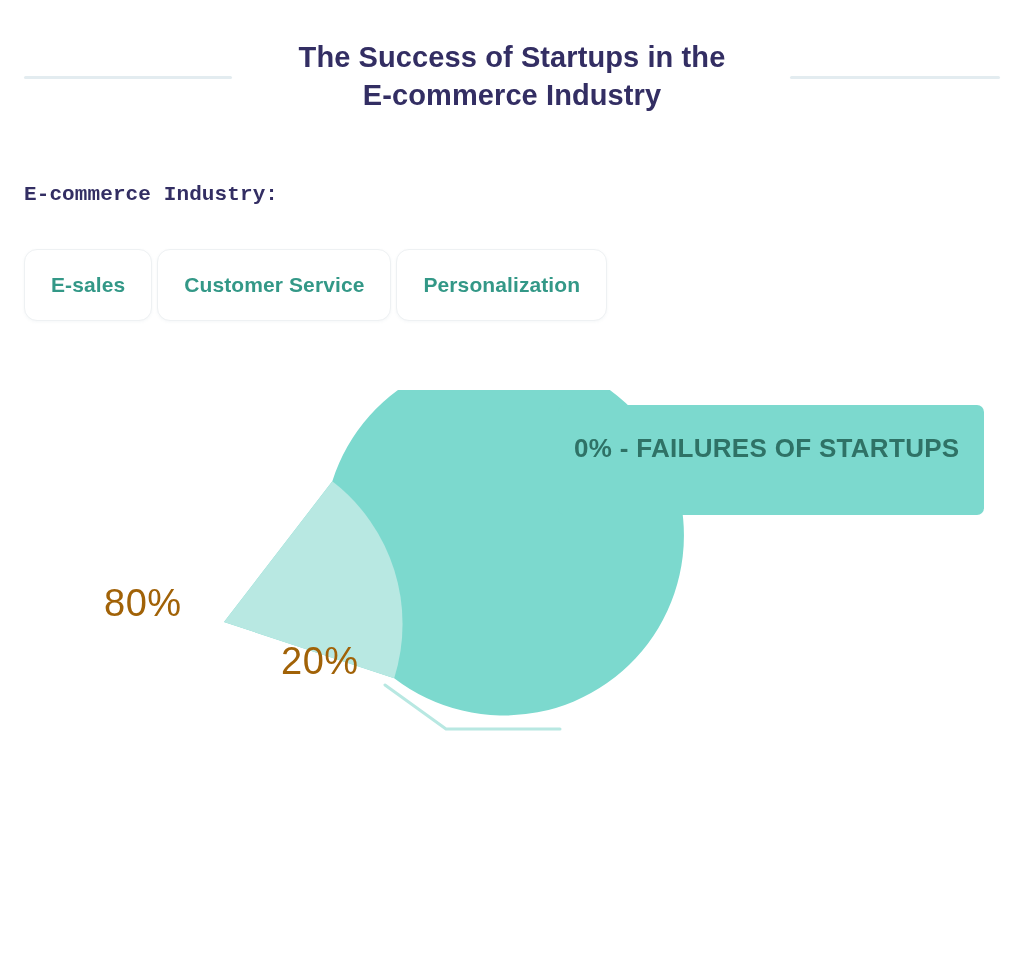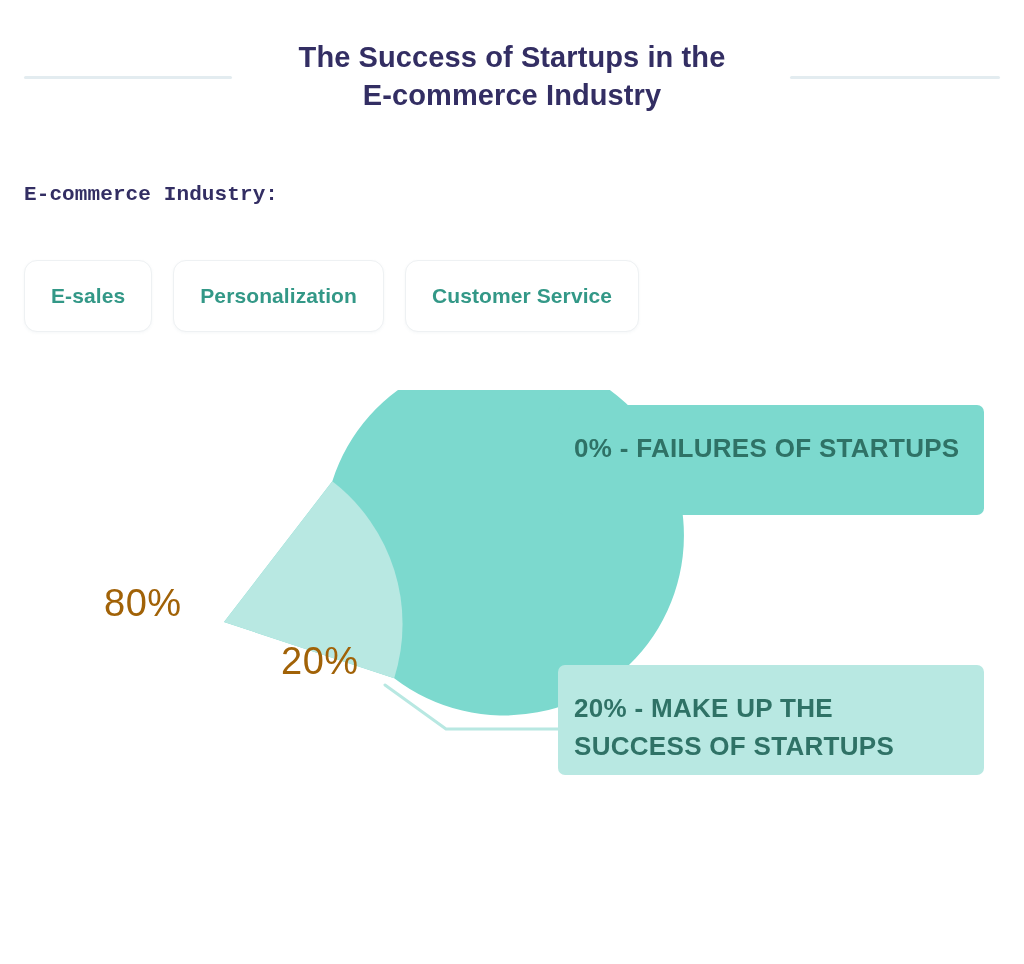--- a/index.html
+++ b/index.html
@@ -56,23 +56,23 @@
     font-weight: bold;
     color: #332E63;
     letter-spacing: 0.1px;
     font-family: Liberation Mono, monospace;
   }
 
   
   #tag-row {
     position: absolute;
     left: 24px;
-    top: 260px;
+    top: 249px;
     display: flex;
-    gap: 21px;
+    gap: 5px;
   }
   .tag-pill {
     height: 72px;
     box-sizing: border-box;
     display: flex;
     align-items: center;
     justify-content: center;
     padding: 0 26px;
     background: #ffffff;
     border: 1px solid #EEF1F3;
@@ -149,24 +149,24 @@
   <div class="title-rule" id="title-rule-right"></div>
 </div>
 
 <div id="section-heading">E-commerce Industry:</div>
 
 <div id="tag-row">
   <div class="tag-pill">
     <span class="tag-pill-label">E-sales</span>
   </div>
   <div class="tag-pill">
-    <span class="tag-pill-label">Personalization</span>
+    <span class="tag-pill-label">Customer Service</span>
   </div>
   <div class="tag-pill">
-    <span class="tag-pill-label">Customer Service</span>
+    <span class="tag-pill-label">Personalization</span>
   </div>
 </div>
 
 <div id="chart-area">
 
   <svg id="pie-svg" width="1024" height="450" viewBox="0 0 1024 450">
 
     <polyline points="332,128 385,77 560,77" fill="none" stroke="#7CD9CE" stroke-width="3" stroke-linecap="round" stroke-linejoin="round"></polyline>
 
     <polyline points="385,295 446,339 560,339" fill="none" stroke="#B8E8E2" stroke-width="3" stroke-linecap="round" stroke-linejoin="round"></polyline>
@@ -176,17 +176,14 @@
     <path id="slice-minor" d="M 224 232 L 332.3 91.3 A 180 180 0 0 1 394.2 288.2 Z" fill="#B8E8E2"></path>
   </svg>
 
   <div class="pie-pct-label" id="pie-label-major">80%</div>
   <div class="pie-pct-label" id="pie-label-minor">20%</div>
 
   <div class="callout" id="callout-failures">
     <div class="callout-text">0% - FAILURES OF STARTUPS</div>
   </div>
 
-  <div class="callout" id="callout-success">
-    <div class="callout-text">20% - MAKE UP THE SUCCESS OF STARTUPS</div>
-  </div>
 
 </div>
 
 </body></html>

